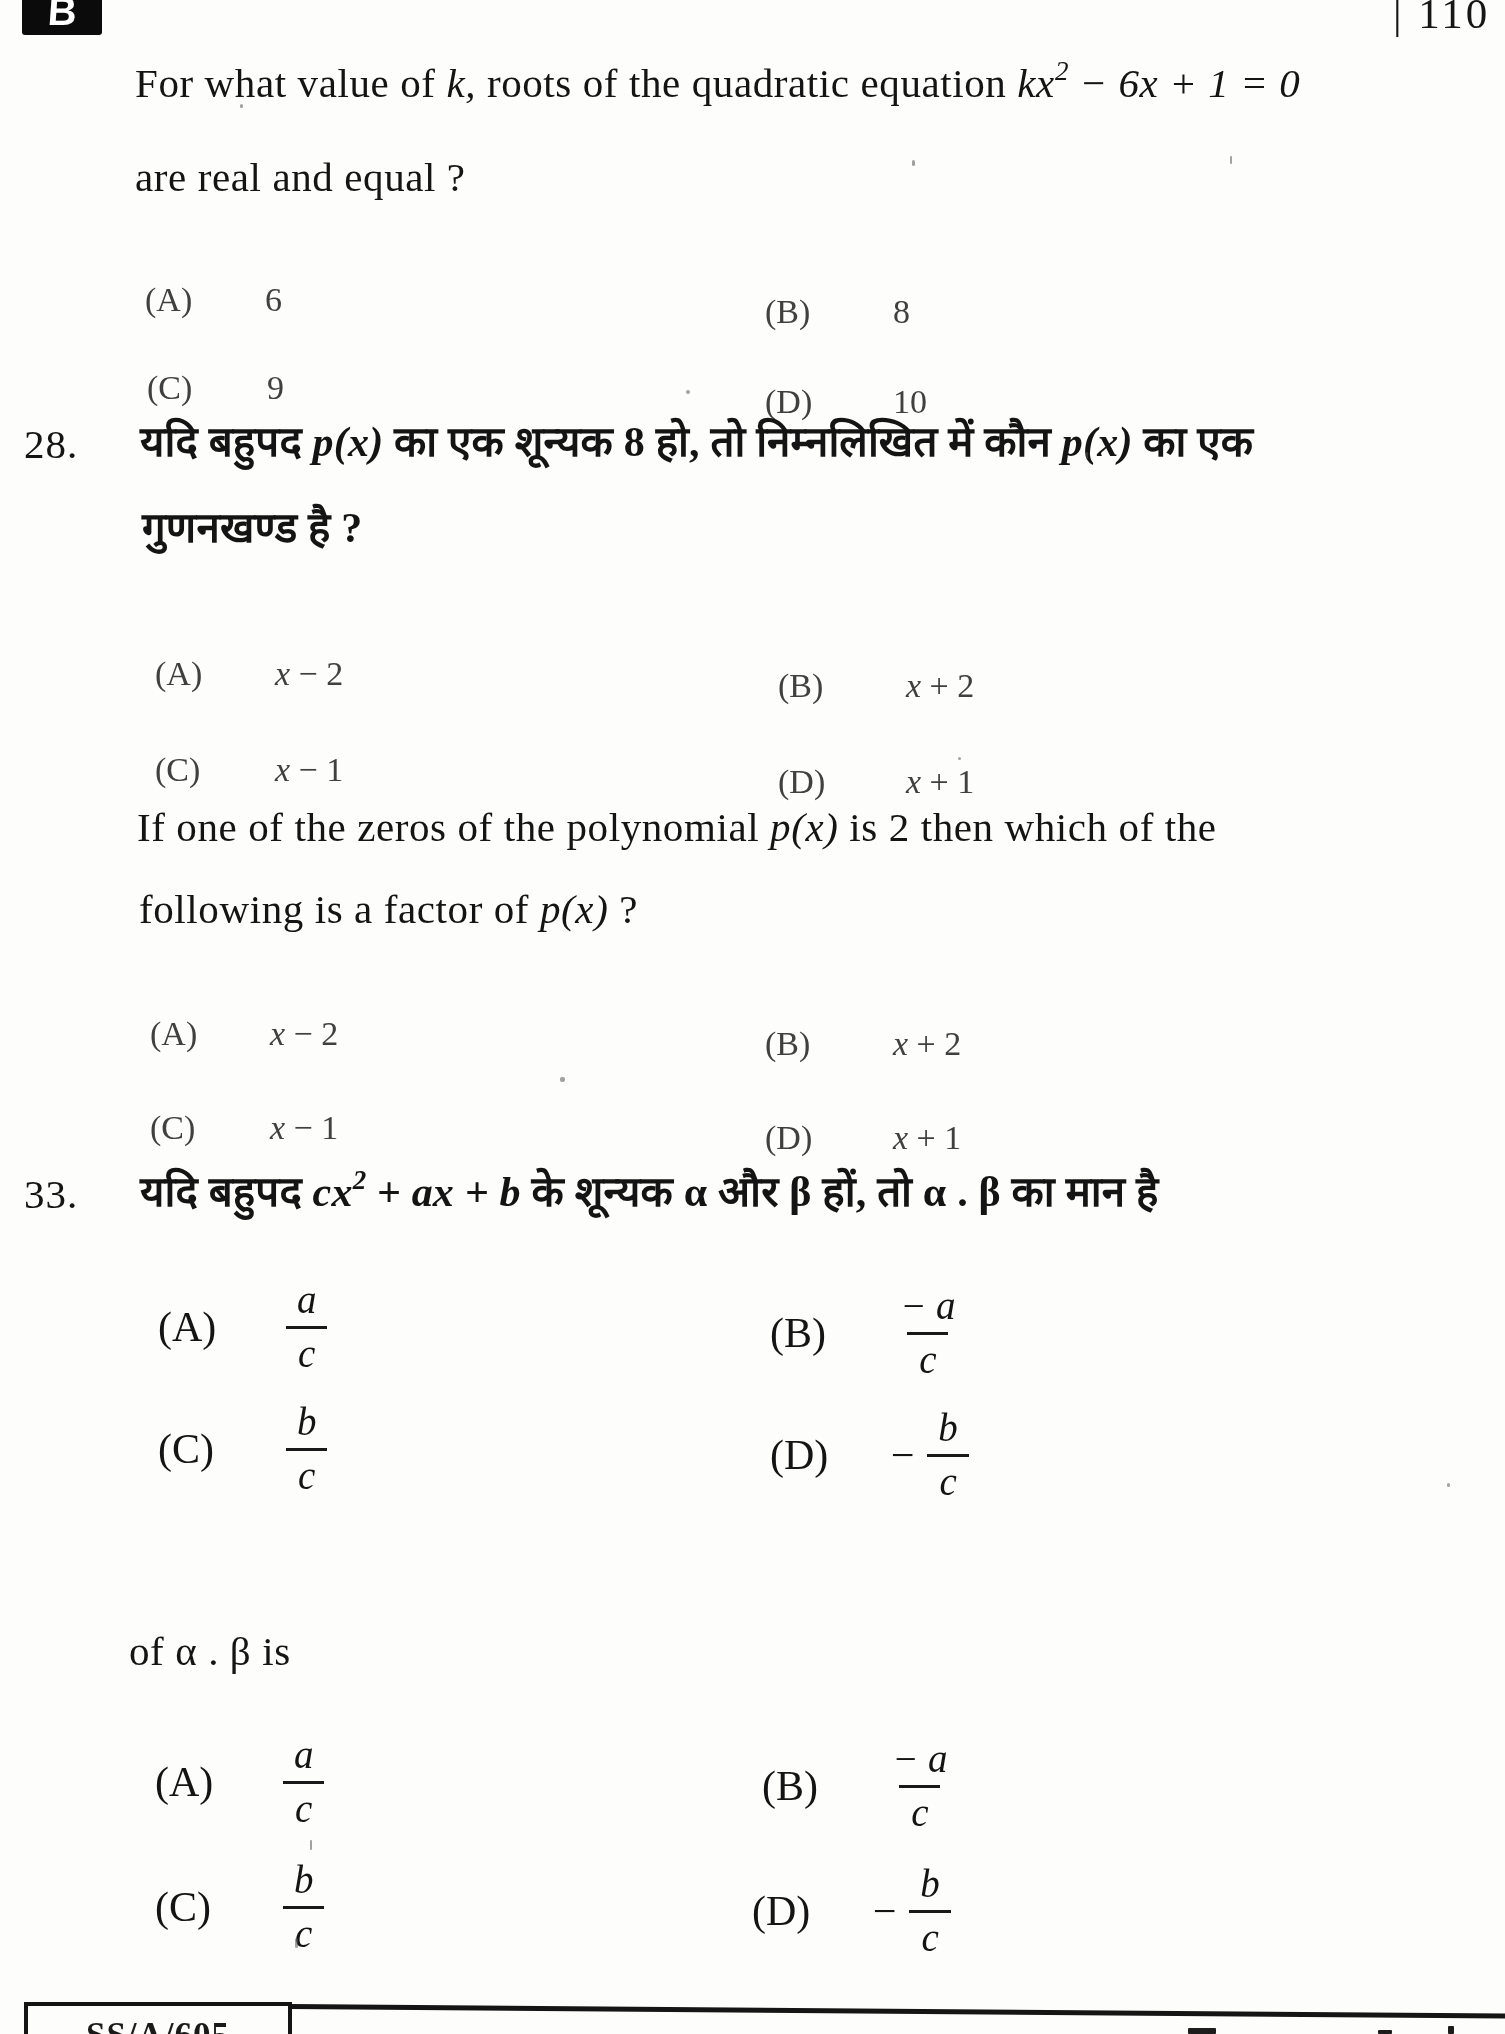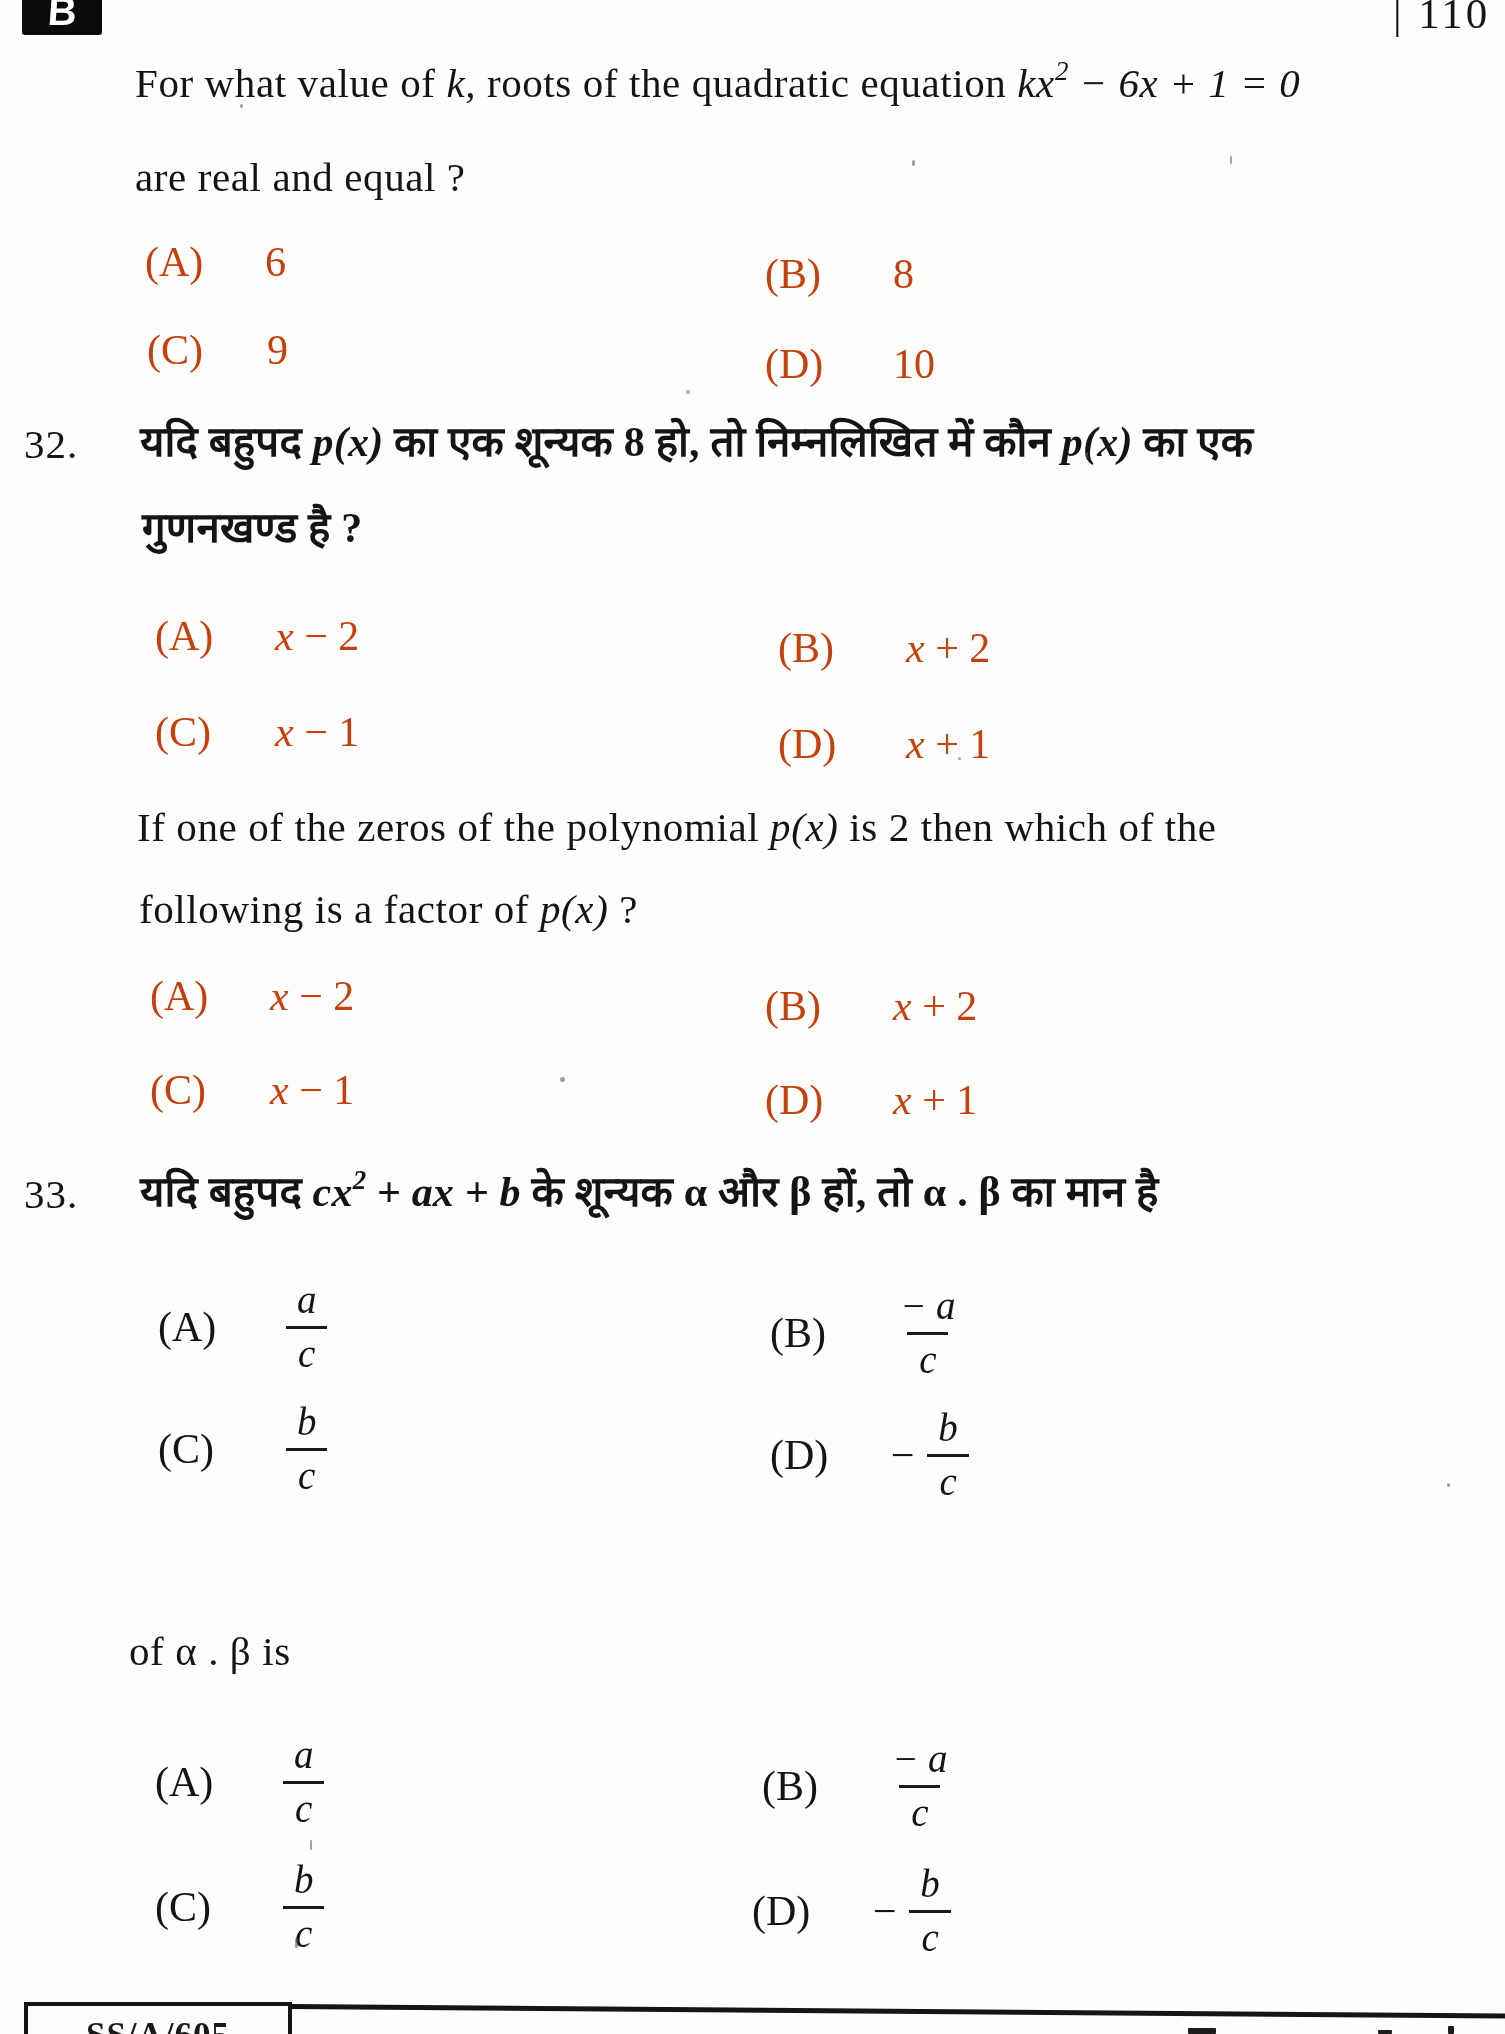--- a/index.html
+++ b/index.html
@@ -41,21 +41,21 @@
   }
   .hi-line { font-size:42px; font-weight:600; letter-spacing:0.2px; }
   .m { font-style:italic; }
   .sup { font-size:27px; position:relative; top:-17px; letter-spacing:0; }
   .qnum {
     position:absolute; left:24px;
     font-size:41px; letter-spacing:1px; color:#141414;
   }
 
   
-  .opt { position:absolute; white-space:nowrap; font-size:42px; color:#c2410c; }
+  .opt { position:absolute; white-space:nowrap; font-size:34px; color:#404040;margin-top:43px; }
   .opt .lab { display:inline-block; width:120px; }
   .opt.col2 .lab { width:128px; }
   .opt .val { font-style:normal; }
   .opt .var { font-style:italic; }
 
   
   .fopt { position:absolute; display:flex; align-items:center; font-size:42px; color:#141414; }
   .fopt .lab { display:inline-block; width:127px; }
   .fopt.col2 .lab { width:118px; }
   .prefix { font-style:italic; margin-right:10px; }
@@ -108,21 +108,21 @@
   <div class="opt col2" style="left:765px; top:250px;">
     <span class="lab">(B)</span><span class="val">8</span>
   </div>
   <div class="opt" style="left:147px; top:326px;">
     <span class="lab">(C)</span><span class="val">9</span>
   </div>
   <div class="opt col2" style="left:765px; top:340px;">
     <span class="lab">(D)</span><span class="val">10</span>
   </div>
 
-  <div class="qnum" style="top:420px;">32.</div>
+  <div class="qnum" style="top:420px;">28.</div>
   <div class="line hi-line" lang="hi" style="left:140px; top:416px;">
     <span>यदि बहुपद </span><span class="m">p(x)</span><span> का एक शून्यक 8 हो, तो निम्नलिखित में कौन </span><span class="m">p(x)</span><span> का एक</span>
   </div>
   <div class="line hi-line" lang="hi" style="left:142px; top:502px;">गुणनखण्ड है ?</div>
 
   <div class="opt" style="left:155px; top:612px;">
     <span class="lab">(A)</span><span class="var">x</span><span class="val"> − 2</span>
   </div>
   <div class="opt col2" style="left:778px; top:624px;">
     <span class="lab">(B)</span><span class="var">x</span><span class="val"> + 2</span>

